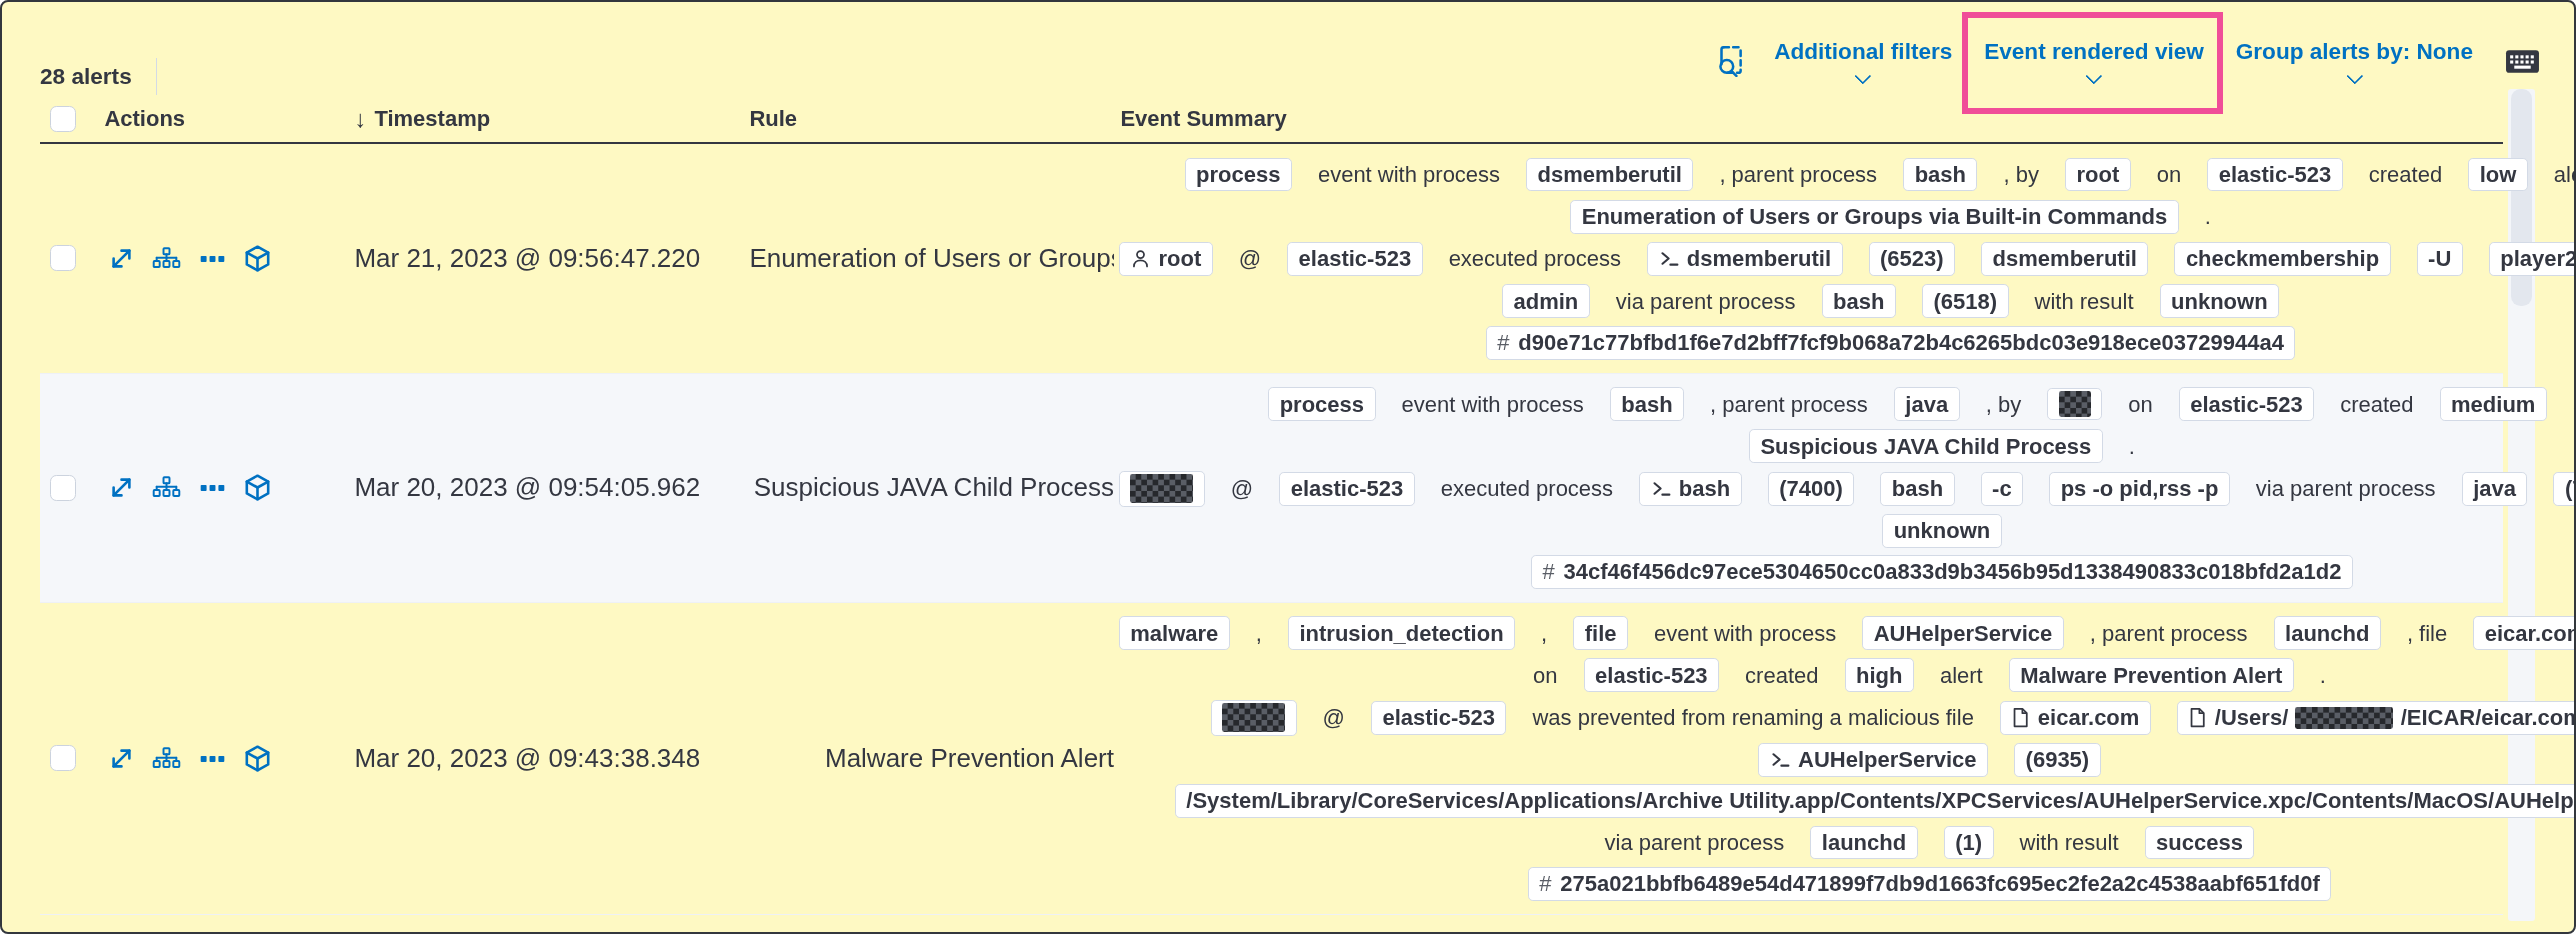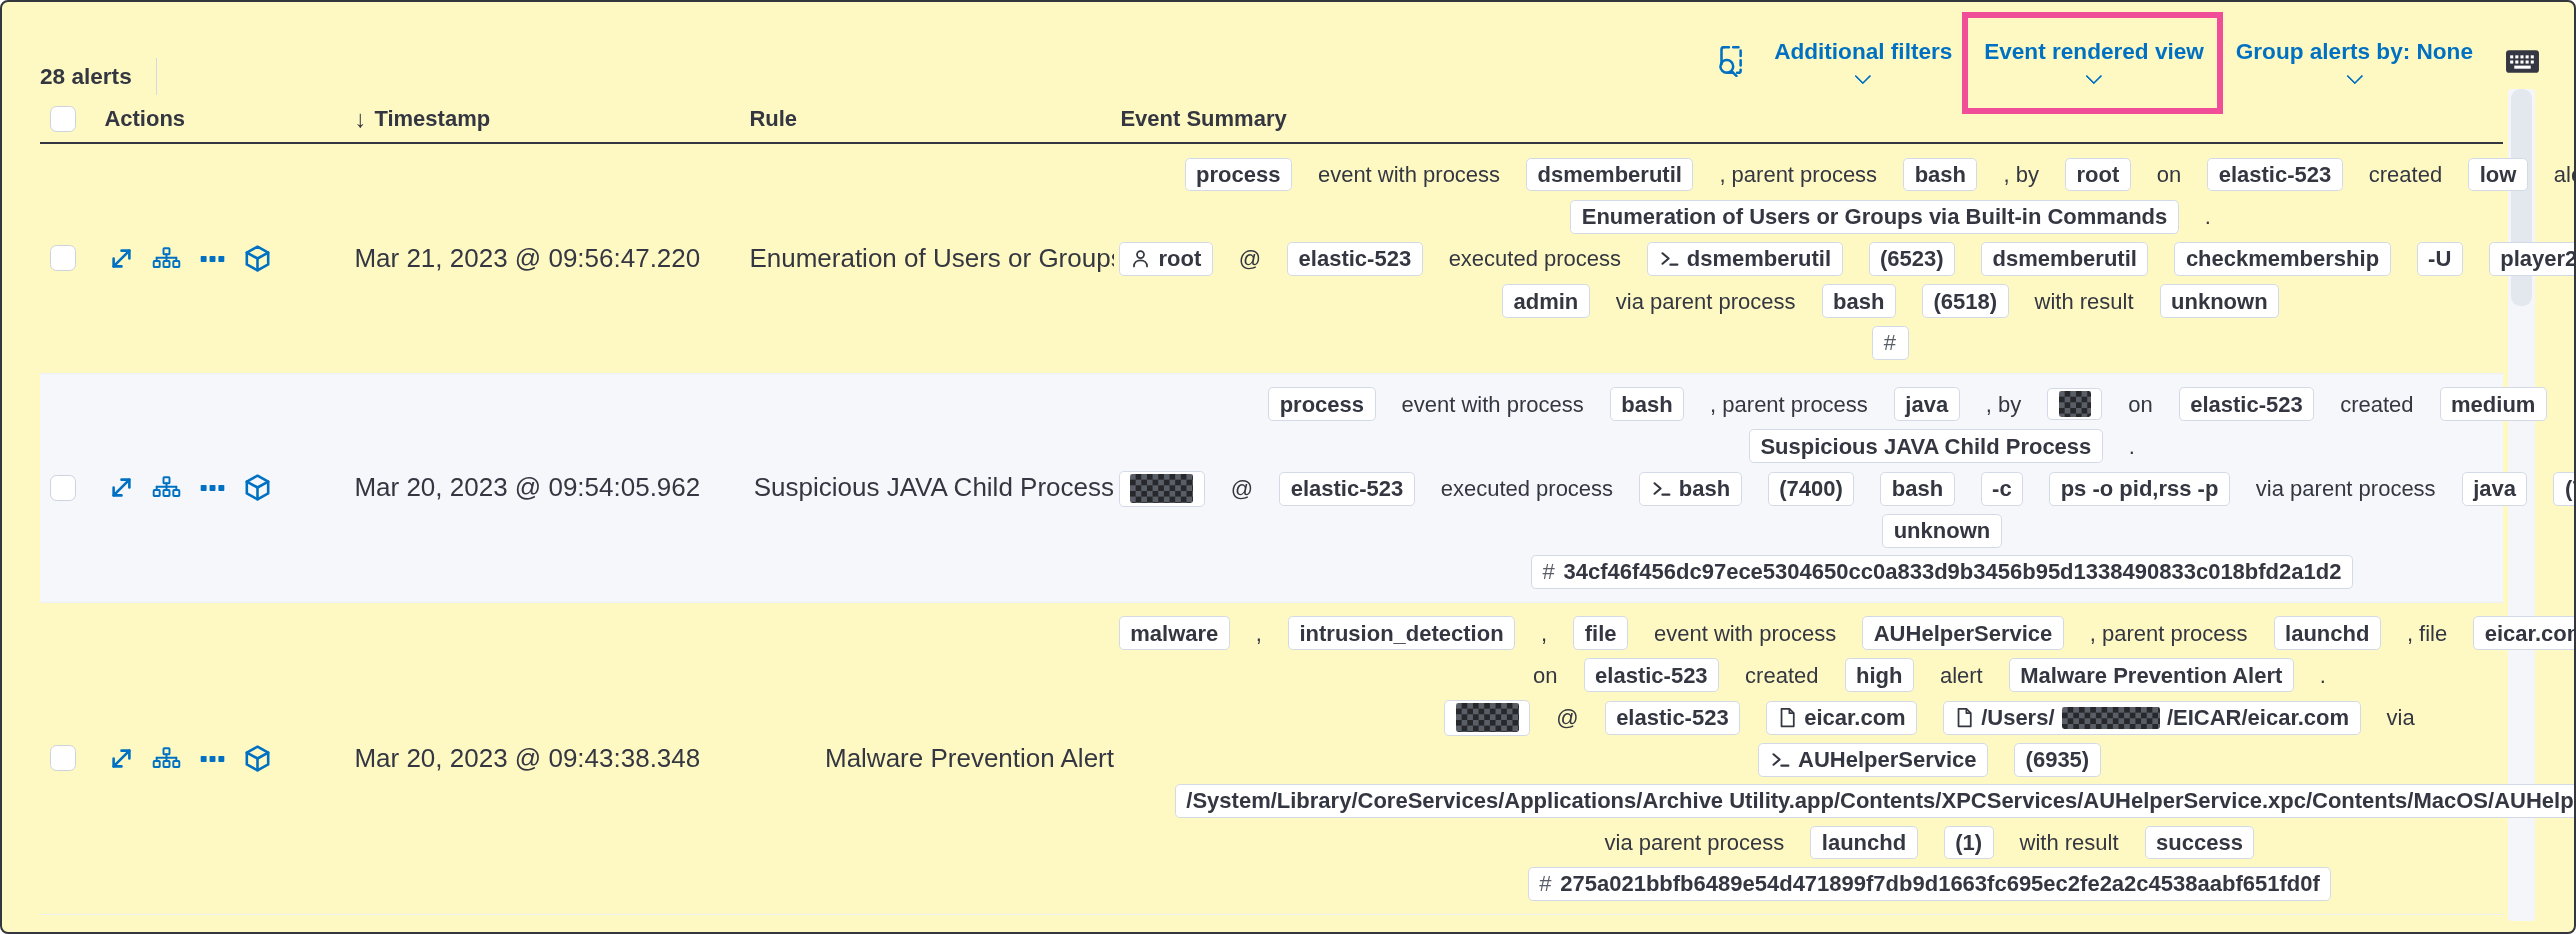--- a/index.html
+++ b/index.html
@@ -259,20 +259,21 @@
                 <span>(6518)</span>
               </span>
               <span class="seg-text">with result</span>
               <span class="badge">
                 <span>unknown</span>
               </span>
             </div>
             <div class="sum-line">
               <span class="badge">
                 <span class="hash-glyph">#</span>
+                <span>d90e71c77bfbd1f6e7d2bff7fcf9b068a72b4c6265bdc03e918ece03729944a4</span>
               </span>
             </div>
           </div>
         </div>
         <div class="grid row stripe">
           <div class="cell check">
             <span class="checkbox"></span>
           </div>
           <div class="cell actions-cell">
             <span class="action-btn">
@@ -479,20 +480,21 @@
               <span class="seg-text">.</span>
             </div>
             <div class="sum-line">
               <span class="badge">
                 <span class="redact md"></span>
               </span>
               <span class="seg-text">@</span>
               <span class="badge">
                 <span>elastic-523</span>
               </span>
+              <span class="seg-text">was prevented from renaming a malicious file</span>
               <span class="badge">
                 <svg width="19.3" height="21" viewBox="0 0 20 24" fill="none" stroke="#343741" stroke-width="2" stroke-linejoin="round">
                   <path d="M3 2 H12 L17 7 V22 H3 Z"></path>
                   <path d="M12 2 V7 H17"></path>
                 </svg>
                 <span>eicar.com</span>
               </span>
               <span class="badge">
                 <svg width="19.3" height="21" viewBox="0 0 20 24" fill="none" stroke="#343741" stroke-width="2" stroke-linejoin="round">
                   <path d="M3 2 H12 L17 7 V22 H3 Z"></path>

